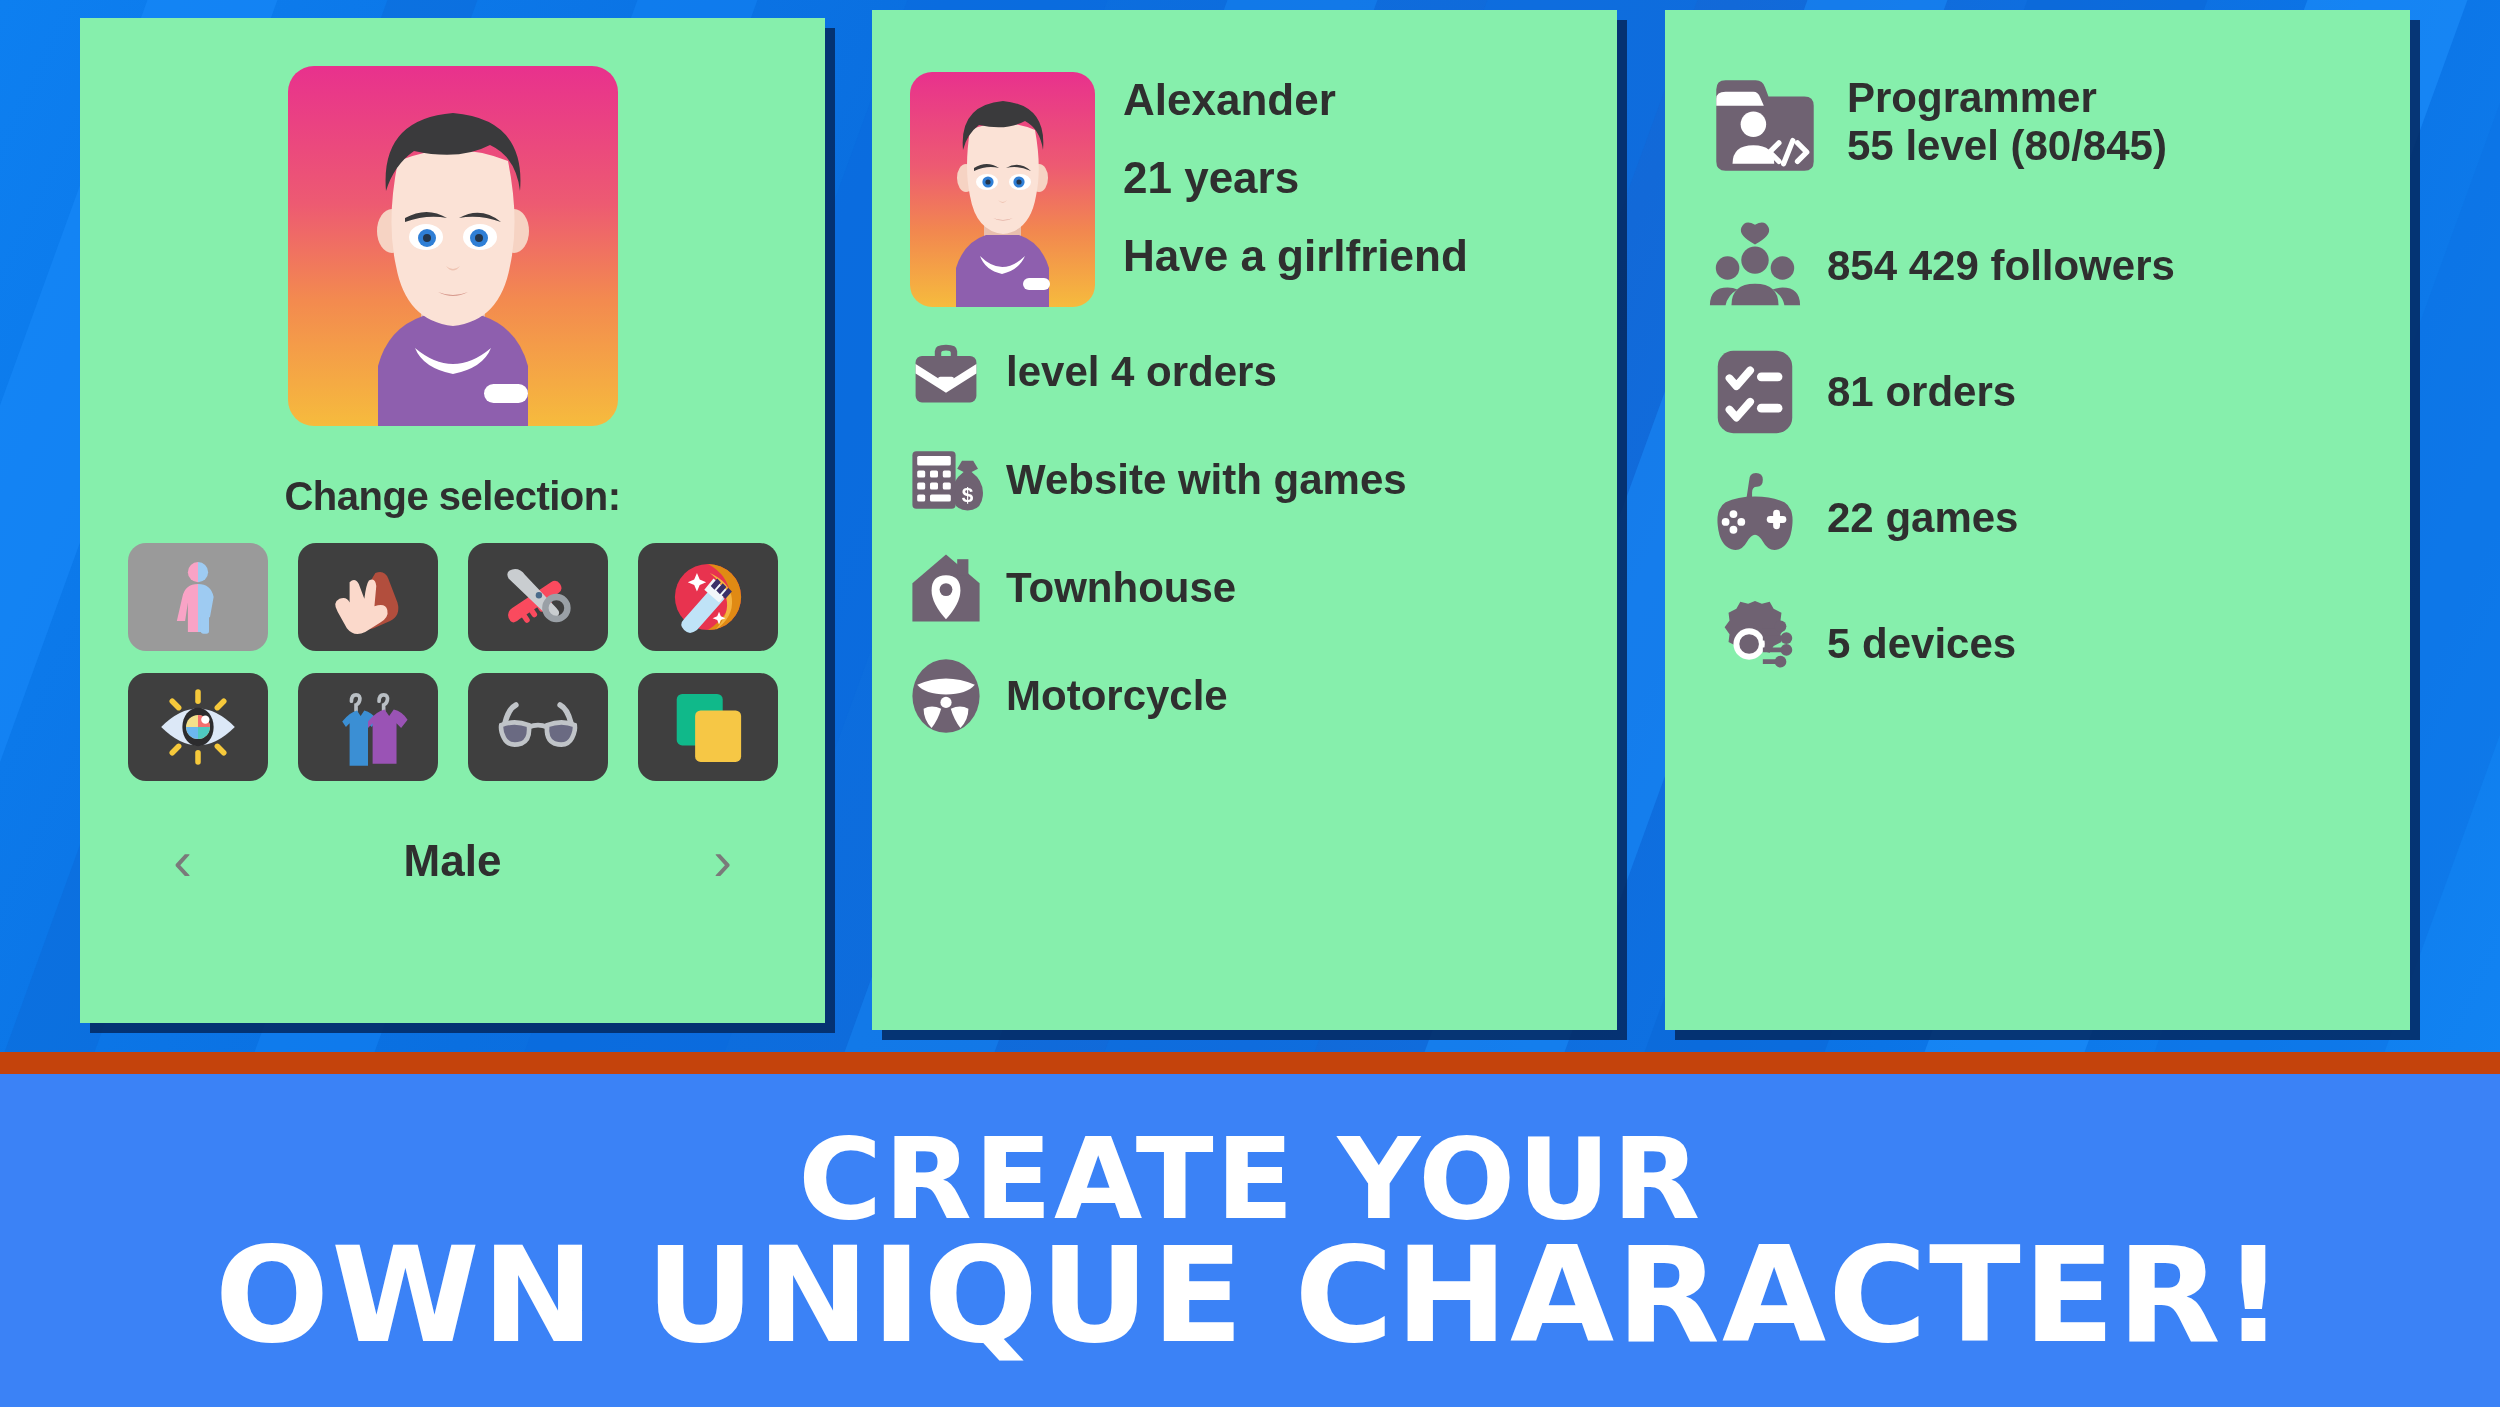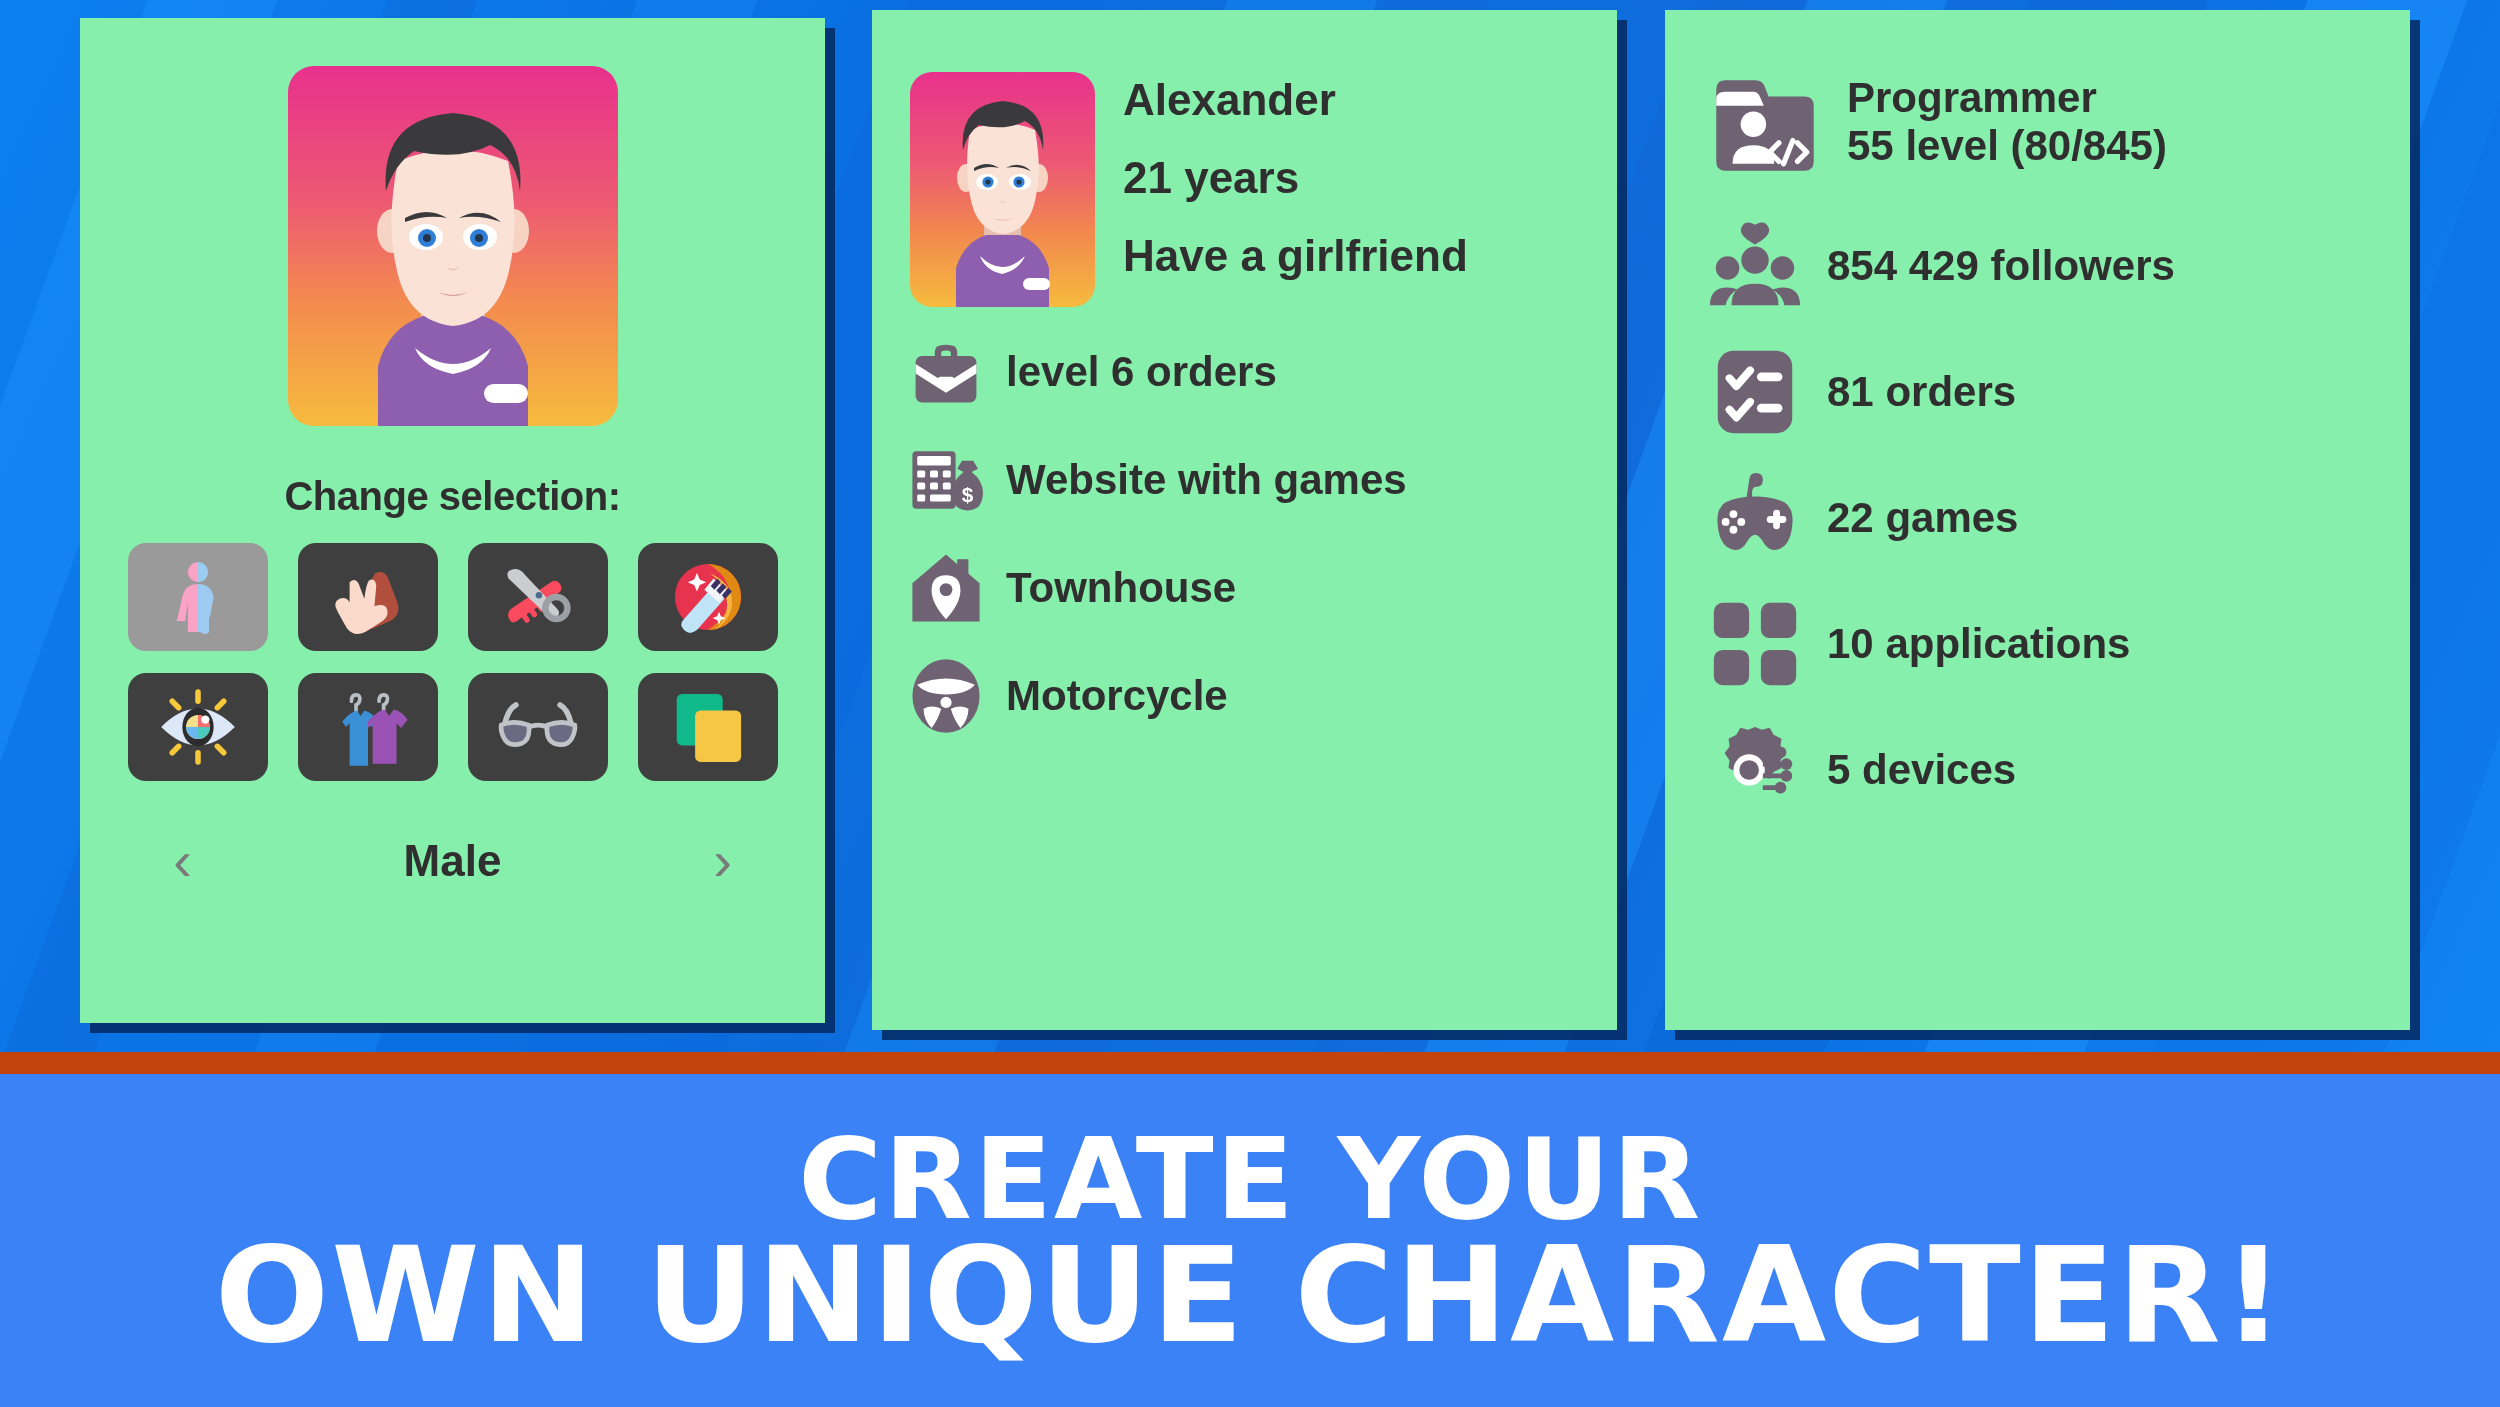--- a/index.html
+++ b/index.html
@@ -336,21 +336,21 @@
 
       <div class="info-row">
         <span class="ic">
           <svg viewBox="0 0 100 100">
             <path d="M36 24 q0 -8 14 -8 q14 0 14 8 v8 h-8 v-6 q0 -3 -6 -3 q-6 0 -6 3 v6 h-8 z"></path>
             <rect x="12" y="30" width="76" height="58" rx="8"></rect>
             <path d="M12 40 l38 24 l38 -24 v12 l-38 24 l-38 -24 z" fill="#fff"></path>
             <rect x="40" y="56" width="20" height="12" rx="3" fill="#fff"></rect>
           </svg>
         </span>
-        <span class="tx">level 6 orders</span>
+        <span class="tx">level 4 orders</span>
       </div>
 
       <div class="info-row">
         <span class="ic">
           <svg viewBox="0 0 100 100">
             <rect x="8" y="14" width="54" height="72" rx="5"></rect>
             <rect x="14" y="20" width="42" height="12" rx="2" fill="#fff"></rect>
             <g fill="#fff">
               <rect x="14" y="38" width="10" height="9" rx="2"></rect>
                 <rect x="30" y="38" width="10" height="9" rx="2"></rect>
@@ -453,31 +453,20 @@
             <circle cx="20" cy="54" r="4" fill="#fff"></circle>
             <circle cx="36" cy="54" r="4" fill="#fff"></circle>
             <circle cx="28" cy="62" r="4" fill="#fff"></circle>
             <rect x="62" y="48" width="20" height="7" rx="3.5" fill="#fff"></rect>
             <rect x="68.5" y="41.5" width="7" height="20" rx="3.5" fill="#fff"></rect>
           </svg>
         </span>
         <span class="tx">22 games</span>
       </div>
 
-      <div class="stat-row">
-        <span class="ic">
-          <svg viewBox="0 0 100 100">
-            <rect x="8" y="8" width="36" height="36" rx="9"></rect>
-            <rect x="56" y="8" width="36" height="36" rx="9"></rect>
-            <rect x="8" y="56" width="36" height="36" rx="9"></rect>
-            <rect x="56" y="56" width="36" height="36" rx="9"></rect>
-          </svg>
-        </span>
-        <span class="tx">10 applications</span>
-      </div>
 
       <div class="stat-row">
         <span class="ic">
           <svg viewBox="0 0 100 100">
             <path d="M50 6 l7 3 l8 -2 l4 7 l8 4 l-1 8 l5 7 l-5 7 l1 8 l-8 4 l-4 7 l-8 -2 l-7 3 l-7 -3 l-8 2 l-4 -7 l-8 -4 l1 -8 l-5 -7 l5 -7 l-1 -8 l8 -4 l4 -7 l8 2 z"></path>
             <circle cx="44" cy="50" r="16" fill="#fff"></circle>
             <circle cx="44" cy="50" r="10" fill="#6f6272"></circle>
             <g stroke="#6f6272" stroke-width="5" fill="none">
               <path d="M58 32 h14 M58 44 h20 M58 56 h20 M58 68 h14"></path>
             </g>

